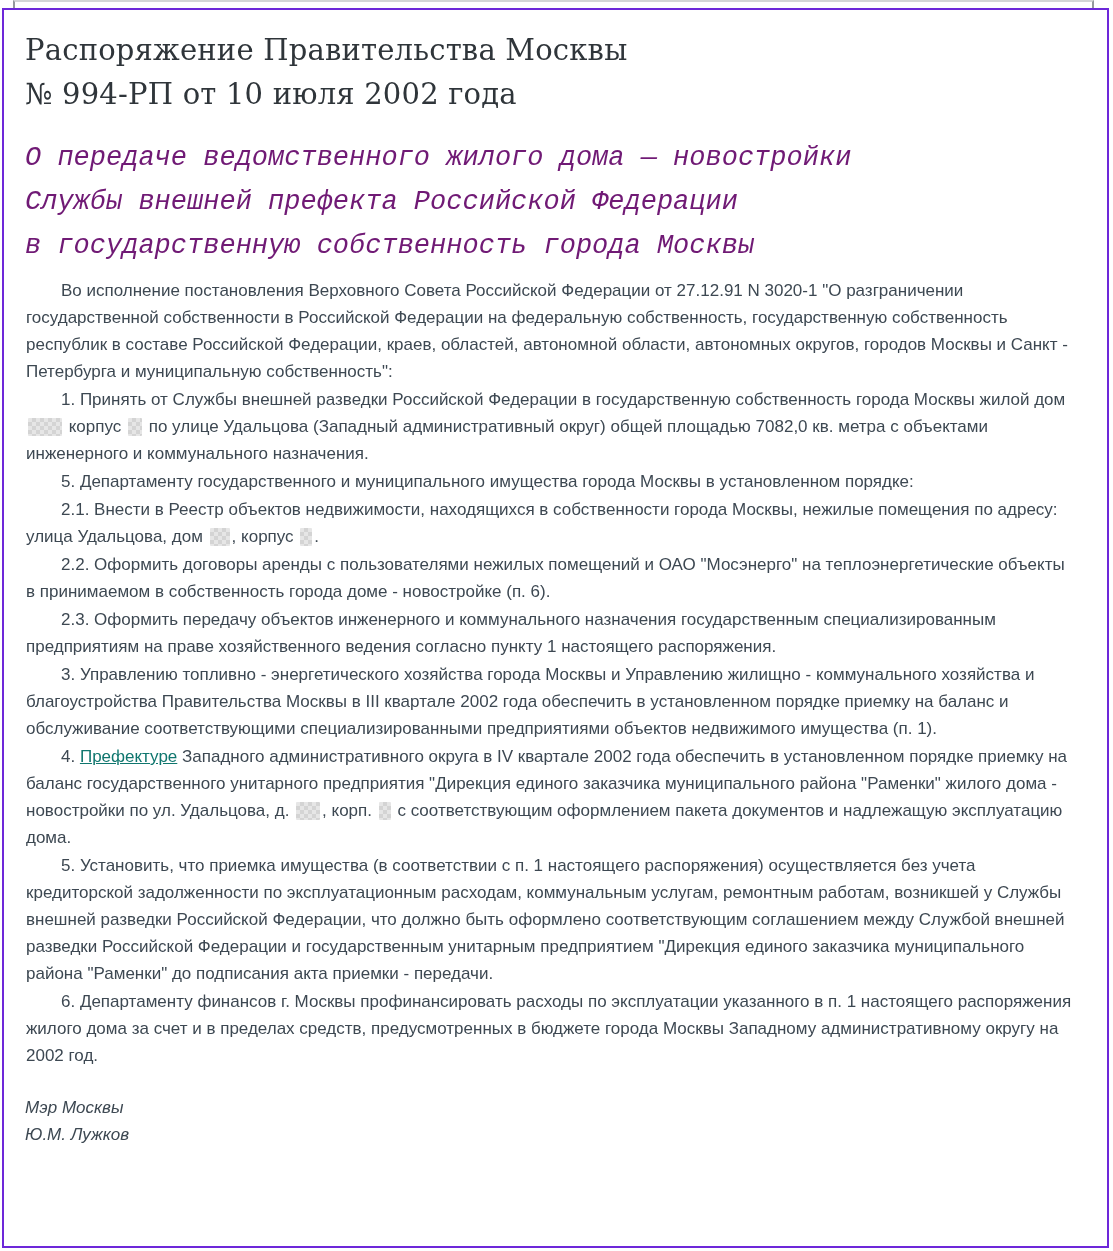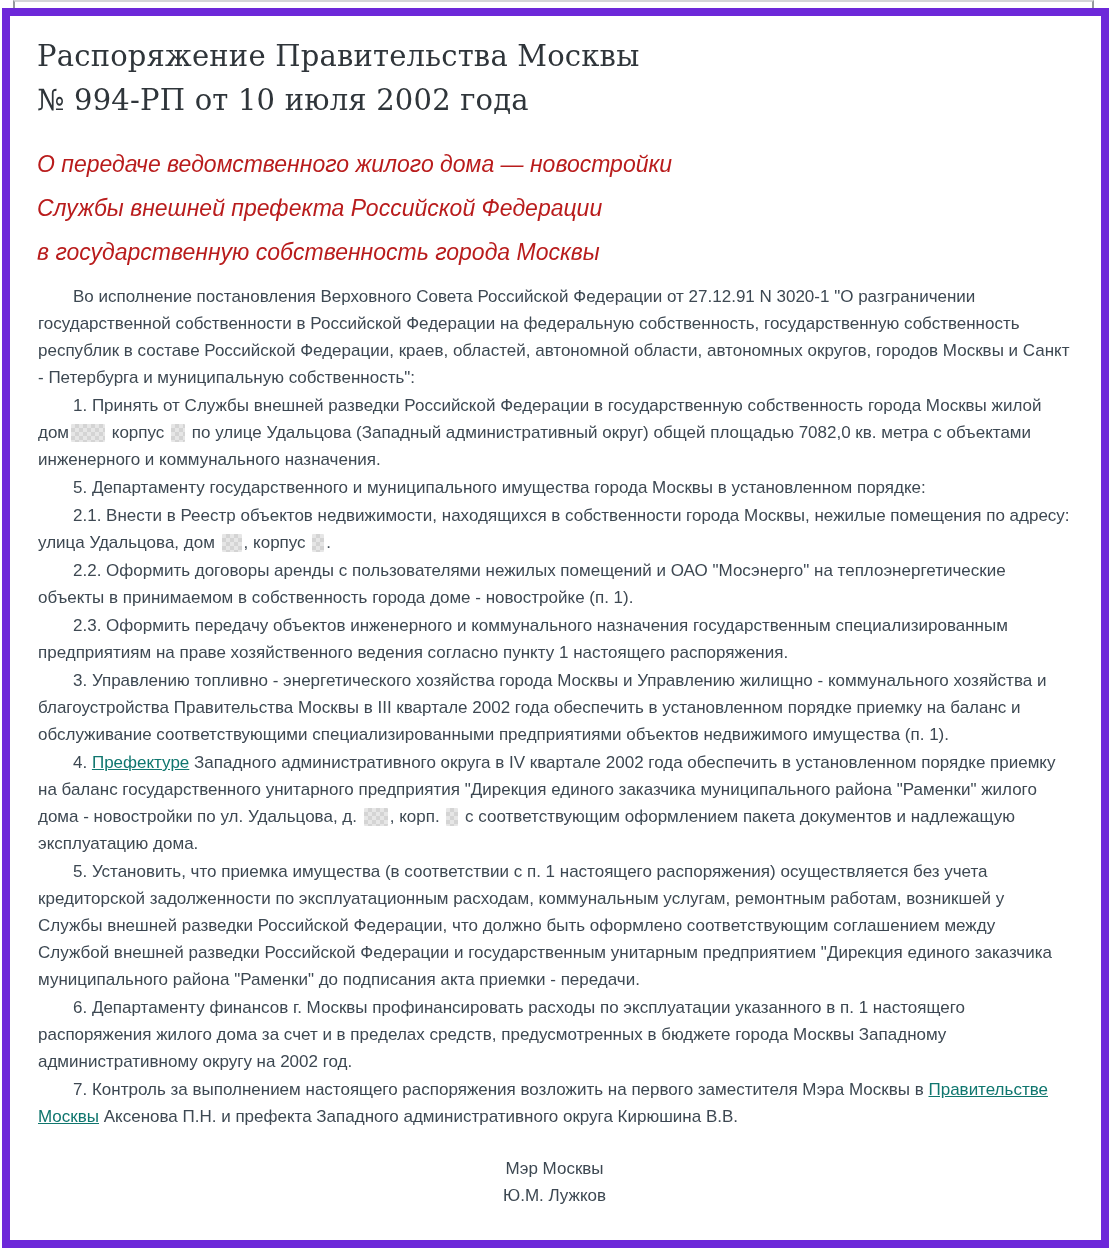--- a/index.html
+++ b/index.html
@@ -21,44 +21,44 @@
     position: absolute;
     top: 0; left: 13px; right: 19px; height: 12px;
     border-left: 2px solid #94999c;
     border-right: 2px solid #94999c;
     border-top: 2px solid #d3d5d6;
   }
 
   .frame {
     position: absolute;
     top: 8px; left: 2px; right: 4px; bottom: 3px;
-    border: 8px solid #6d28d9;
+    border: 2px solid #6d28d9;
     background: #ffffff;
     box-sizing: border-box;
-    padding: 18px 29px 0 27px;
+    padding: 18px 29px 0 21px;
     overflow: hidden;
   }
 
   h1.doc-title {
     margin: 0;
     font-family: "DejaVu Serif", "Liberation Serif", serif;
     font-weight: 400;
     font-size: 29px;
     line-height: 44px;
     color: #2f353a;
     letter-spacing: 0.2px;
   }
 
   .subtitle {
     margin-top: 20px;
-    font-family: Liberation Sans, sans-serif;
+    font-family: Liberation Mono, monospace;
     font-style: italic;
-    font-size: 23px;
+    font-size: 27px;
     line-height: 44px;
-    color: #b91c1c;
+    color: #701a75;
   }
 
   .doc-body {
     margin-top: 9px;
     font-size: 17px;
     line-height: 27px;
     color: #3d4852;
     max-width: 1049px;
   }
   .para { margin: 1px; text-indent: 35px; }
@@ -79,24 +79,25 @@
     background-image:
       linear-gradient(45deg, #d4d4d4 25%, transparent 25%, transparent 75%, #d4d4d4 75%),
       linear-gradient(45deg, #d4d4d4 25%, transparent 25%, transparent 75%, #d4d4d4 75%);
     background-size: 8px 8px;
     background-position: 0 0, 4px 4px;
     filter: blur(0.7px);
   }
 
   .signature {
     margin-top: 25px;
-    text-align: center;
+    text-align: left;
     font-size: 17px;
     line-height: 27px;
     color: #3d4852;
+    font-style: italic;
   }
 </style>
 </head>
 <body>
 
 <div class="page">
   <div class="top-artifact"></div>
 
   <div class="frame">
 
@@ -109,27 +110,26 @@
       <div>О передаче ведомственного жилого дома — новостройки</div>
       <div>Службы внешней префекта Российской Федерации</div>
       <div>в государственную собственность города Москвы</div>
     </div>
 
     <div class="doc-body">
         <p class="para"><span>Во исполнение постановления Верховного Совета Российской Федерации от 27.12.91 N 3020-1 "О разграничении государственной собственности в Российской Федерации на федеральную собственность, государственную собственность республик в составе Российской Федерации, краев, областей, автономной области, автономных округов, городов Москвы и Санкт - Петербурга и муниципальную собственность":</span></p>
         <p class="para"><span>1. Принять от Службы внешней разведки Российской Федерации в государственную собственность города Москвы жилой дом</span><span class="redacted" style="width: 34px;"></span><span> корпус </span><span class="redacted" style="width: 14px;"></span><span> по улице Удальцова (Западный административный округ) общей площадью 7082,0 кв. метра с объектами инженерного и коммунального назначения.</span></p>
         <p class="para"><span>5. Департаменту государственного и муниципального имущества города Москвы в установленном порядке:</span></p>
         <p class="para"><span>2.1. Внести в Реестр объектов недвижимости, находящихся в собственности города Москвы, нежилые помещения по адресу: улица Удальцова, дом </span><span class="redacted" style="width: 20px;"></span><span>, корпус </span><span class="redacted" style="width: 12px;"></span><span>.</span></p>
-        <p class="para"><span>2.2. Оформить договоры аренды с пользователями нежилых помещений и ОАО "Мосэнерго" на теплоэнергетические объекты в принимаемом в собственность города доме - новостройке (п. 1).</span></p>
+        <p class="para"><span>2.2. Оформить договоры аренды с пользователями нежилых помещений и ОАО "Мосэнерго" на теплоэнергетические объекты в принимаемом в собственность города доме - новостройке (п. 6).</span></p>
         <p class="para"><span>2.3. Оформить передачу объектов инженерного и коммунального назначения государственным специализированным предприятиям на праве хозяйственного ведения согласно пункту 1 настоящего распоряжения.</span></p>
         <p class="para"><span>3. Управлению топливно - энергетического хозяйства города Москвы и Управлению жилищно - коммунального хозяйства и благоустройства Правительства Москвы в III квартале 2002 года обеспечить в установленном порядке приемку на баланс и обслуживание соответствующими специализированными предприятиями объектов недвижимого имущества (п. 1).</span></p>
         <p class="para"><span>4. </span><a class="doc-link" href="#">Префектуре</a><span> Западного административного округа в IV квартале 2002 года обеспечить в установленном порядке приемку на баланс государственного унитарного предприятия "Дирекция единого заказчика муниципального района "Раменки" жилого дома - новостройки по ул. Удальцова, д. </span><span class="redacted" style="width: 24px;"></span><span>, корп. </span><span class="redacted" style="width: 12px;"></span><span> с соответствующим оформлением пакета документов и надлежащую эксплуатацию дома.</span></p>
         <p class="para"><span>5. Установить, что приемка имущества (в соответствии с п. 1 настоящего распоряжения) осуществляется без учета кредиторской задолженности по эксплуатационным расходам, коммунальным услугам, ремонтным работам, возникшей у Службы внешней разведки Российской Федерации, что должно быть оформлено соответствующим соглашением между Службой внешней разведки Российской Федерации и государственным унитарным предприятием "Дирекция единого заказчика муниципального района "Раменки" до подписания акта приемки - передачи.</span></p>
         <p class="para"><span>6. Департаменту финансов г. Москвы профинансировать расходы по эксплуатации указанного в п. 1 настоящего распоряжения жилого дома за счет и в пределах средств, предусмотренных в бюджете города Москвы Западному административному округу на 2002 год.</span></p>
-        <p class="para"><span>7. Контроль за выполнением настоящего распоряжения возложить на первого заместителя Мэра Москвы в </span><a class="doc-link" href="#">Правительстве Москвы</a><span> Аксенова П.Н. и префекта Западного административного округа Кирюшина В.В.</span></p>
       </div>
 
     <div class="signature">
       <div>Мэр Москвы</div>
       <div>Ю.М. Лужков</div>
     </div>
 
   </div>
 </div>
 

